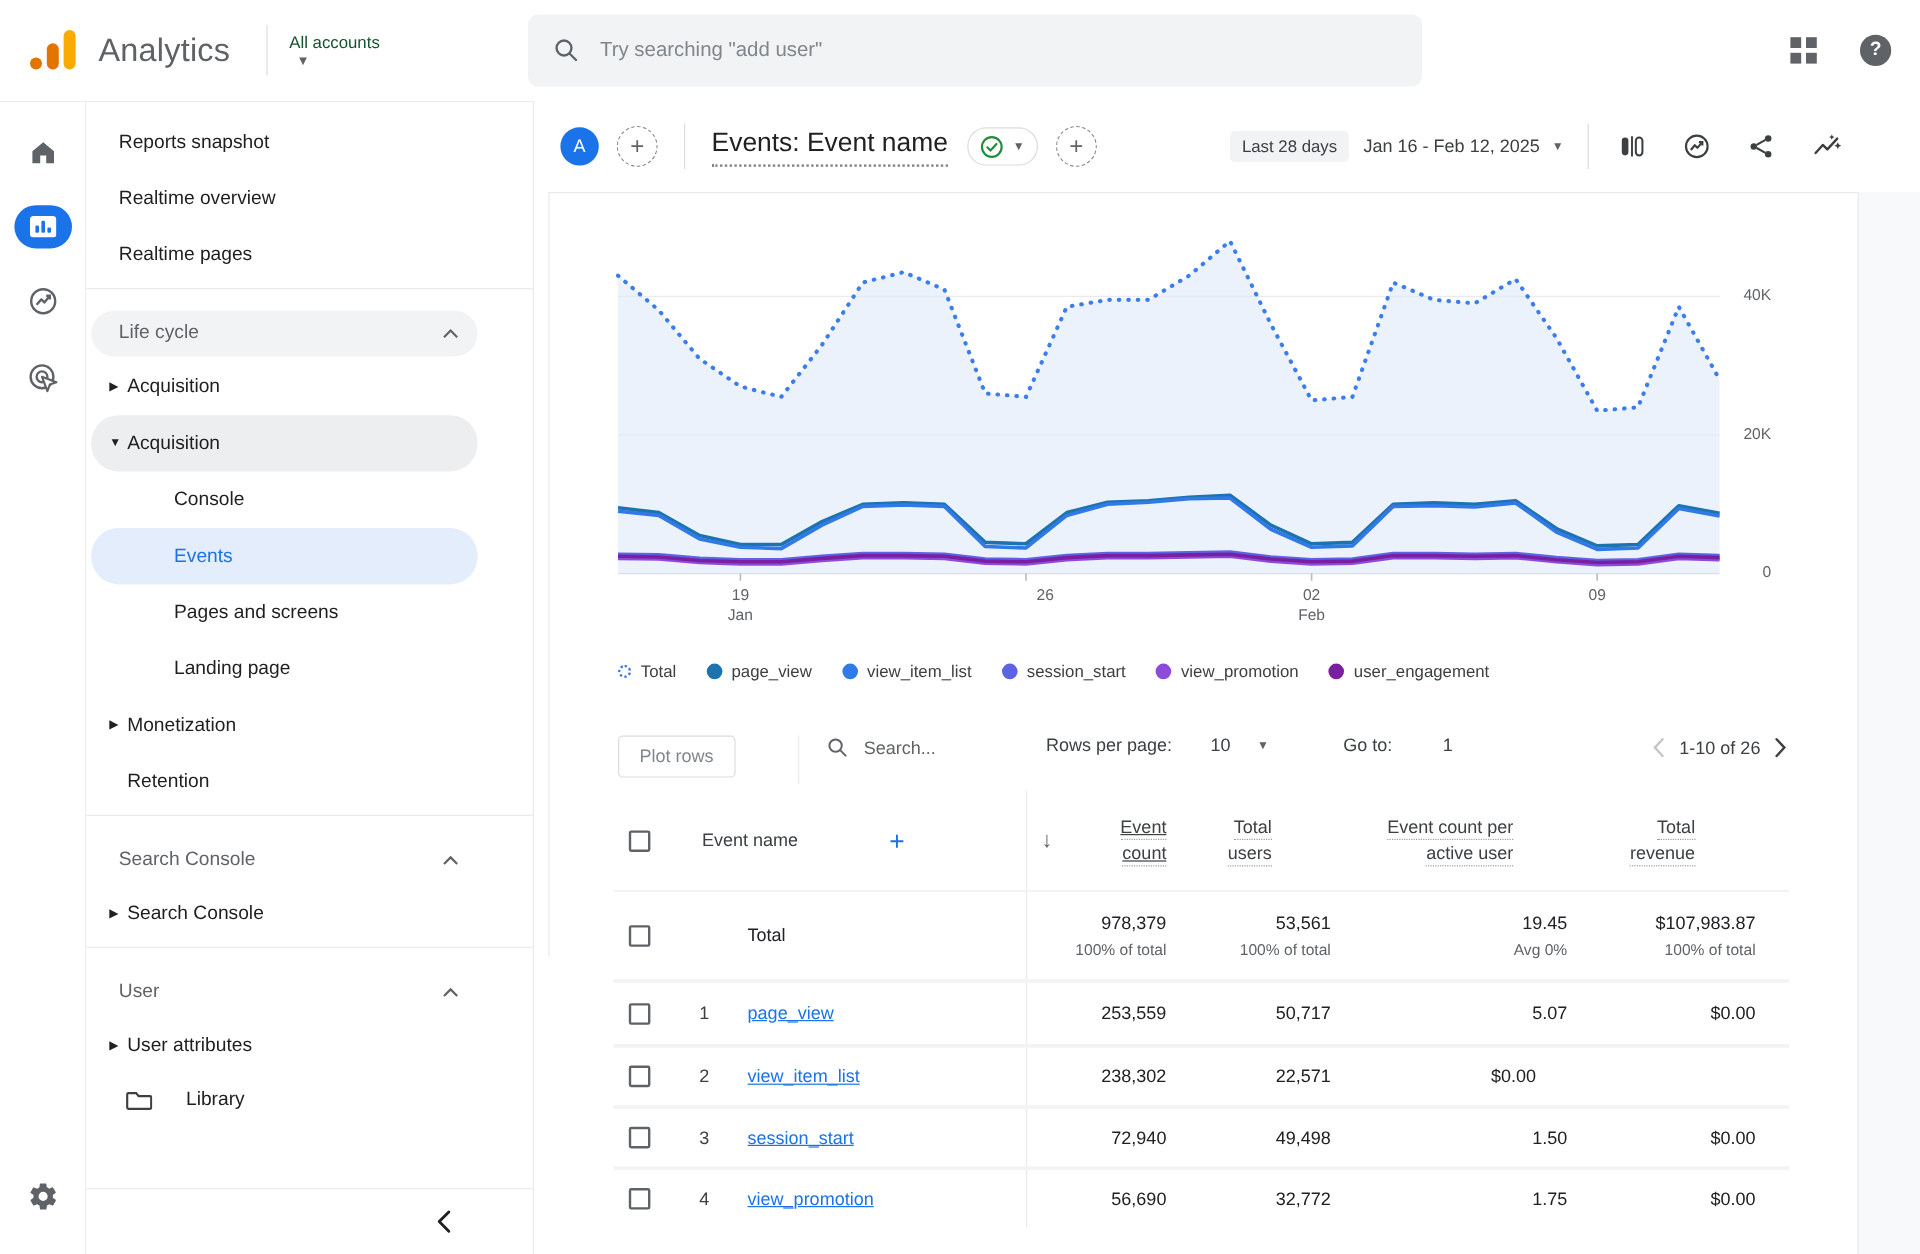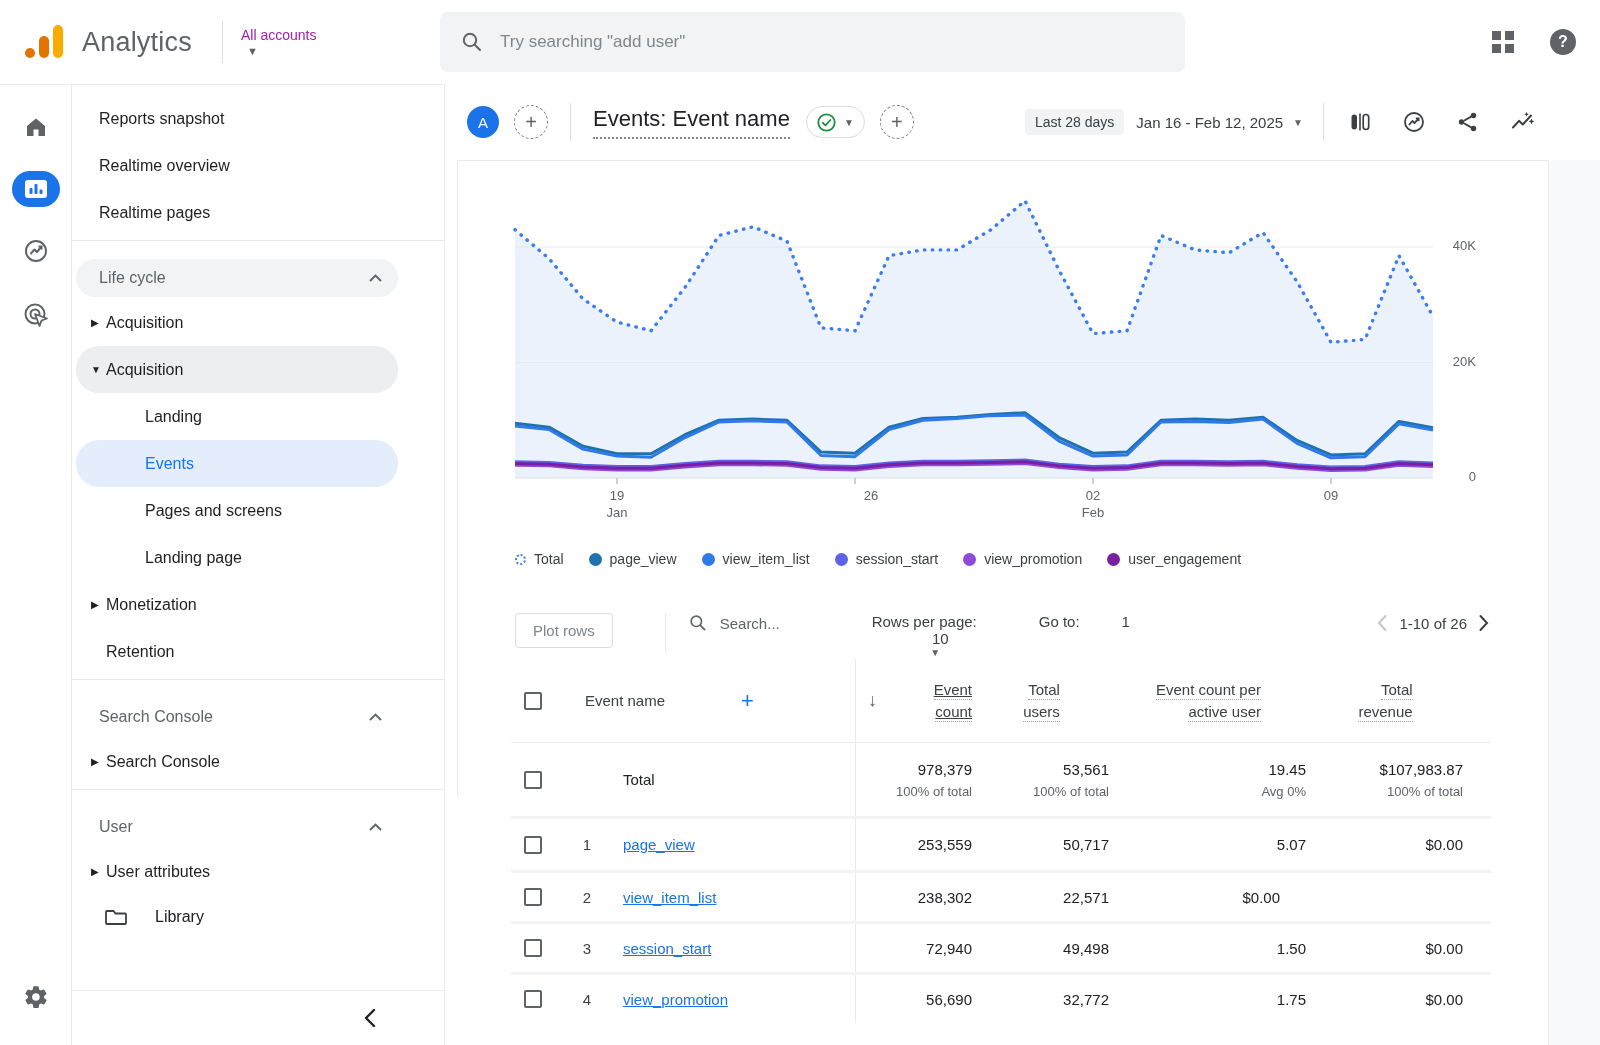--- a/index.html
+++ b/index.html
@@ -5,21 +5,21 @@
   * { margin:0; padding:0; box-sizing:border-box; }
   html,body { width:1600px; height:1045px; overflow:hidden; background:#fff;
     font-family:"Liberation Sans","DejaVu Sans",sans-serif; color:#202124; }
 
   
   .topbar { height:84px; display:flex; align-items:center; background:#fff; position:relative; }
   .logo-block { display:flex; align-items:center; padding-left:24px; width:222px; }
   .app-title { font-size:27px; color:#5f6368; margin-left:16px; letter-spacing:.2px; }
   .tb-divider { width:1px; height:42px; background:#dadce0; }
   .accounts { margin-left:18px; display:flex; flex-direction:column; cursor:pointer; }
-  .accounts-label { font-size:14px; color:#a21caf; }
+  .accounts-label { font-size:14px; color:#14532d; }
   .accounts-caret { font-size:11px; color:#5f6368; margin-top:2px; margin-left:6px; }
   .gsearch { position:absolute; left:440px; top:12px; width:745px; height:60px;
     background:#f1f3f4; border-radius:8px; display:flex; align-items:center; padding:0 20px; }
   .gsearch input { border:none; outline:none; background:transparent; font-size:17px;
     color:#202124; margin-left:16px; width:640px; font-family:inherit; }
   .gsearch input::placeholder { color:#80868b; }
   .tb-right { position:absolute; right:24px; top:0; height:84px; display:flex; align-items:center; gap:36px; }
   .grid-icon { display:grid; grid-template-columns:9px 9px; grid-gap:4px; cursor:pointer; }
   .grid-icon span { width:9px; height:9px; background:#5f6368; }
   .help-icon { width:26px; height:26px; border-radius:50%; background:#5f6368; color:#fff;
@@ -91,21 +91,21 @@
   .lg-dot.dotted { width:11px; height:11px; background:#fff !important; border:2px dotted #4285f4; }
 
   
   .controls { margin:42px 0 0 53px; width:980px; height:40px; display:flex; align-items:flex-start; }
   .plot-rows { margin-left:4px; border:1px solid #dadce0; border-radius:4px; padding:8px 17px;
     font-size:15px; color:#80868b; background:#fff; cursor:pointer; }
   .ctl-div { width:1px; height:40px; background:#e8eaed; margin-left:52px; }
   .tsearch { display:flex; align-items:center; margin-left:22px; gap:12px; }
   .tsearch input { border:none; outline:none; font-size:15px; color:#5f6368; width:110px; font-family:inherit; }
   .tsearch input::placeholder { color:#5f6368; }
-  .rpp { display:flex; align-items:center; margin-left:42px; font-size:15px; color:#3c4043;flex-direction:column; }
+  .rpp { display:flex; align-items:center; margin-left:42px; font-size:15px; color:#3c4043; }
   .rpp-value { margin-left:32px; cursor:pointer; }
   .rpp-caret { font-size:10px; color:#5f6368; margin-left:22px; cursor:pointer; }
   .goto { display:flex; align-items:center; margin-left:62px; font-size:15px; color:#3c4043; }
   .goto-value { margin-left:42px; cursor:pointer; }
   .pager { display:flex; align-items:center; margin-left:auto; gap:10px; }
   .pg-range { font-size:15px; color:#3c4043; }
   .pg-btn { cursor:pointer; display:flex; }
 
   
   .table { margin-left:53px; width:980px; margin-top:6px; }
@@ -228,21 +228,21 @@
         </span>
     </div>
     <div class="nav-row">
       <span class="nav-caret">▶</span>
       <span class="nav-label">Acquisition</span>
     </div>
     <div class="nav-row expanded">
       <span class="nav-caret">▼</span>
       <span class="nav-label">Acquisition</span>
     </div>
-    <div class="sub-row">Landing</div>
+    <div class="sub-row">Console</div>
     <div class="sub-row active">Events</div>
     <div class="sub-row">Pages and screens</div>
     <div class="sub-row">Landing page</div>
     <div class="nav-row">
       <span class="nav-caret">▶</span>
       <span class="nav-label">Monetization</span>
     </div>
     <div class="nav-row">
       <span class="nav-caret"></span>
       <span class="nav-label">Retention</span>

